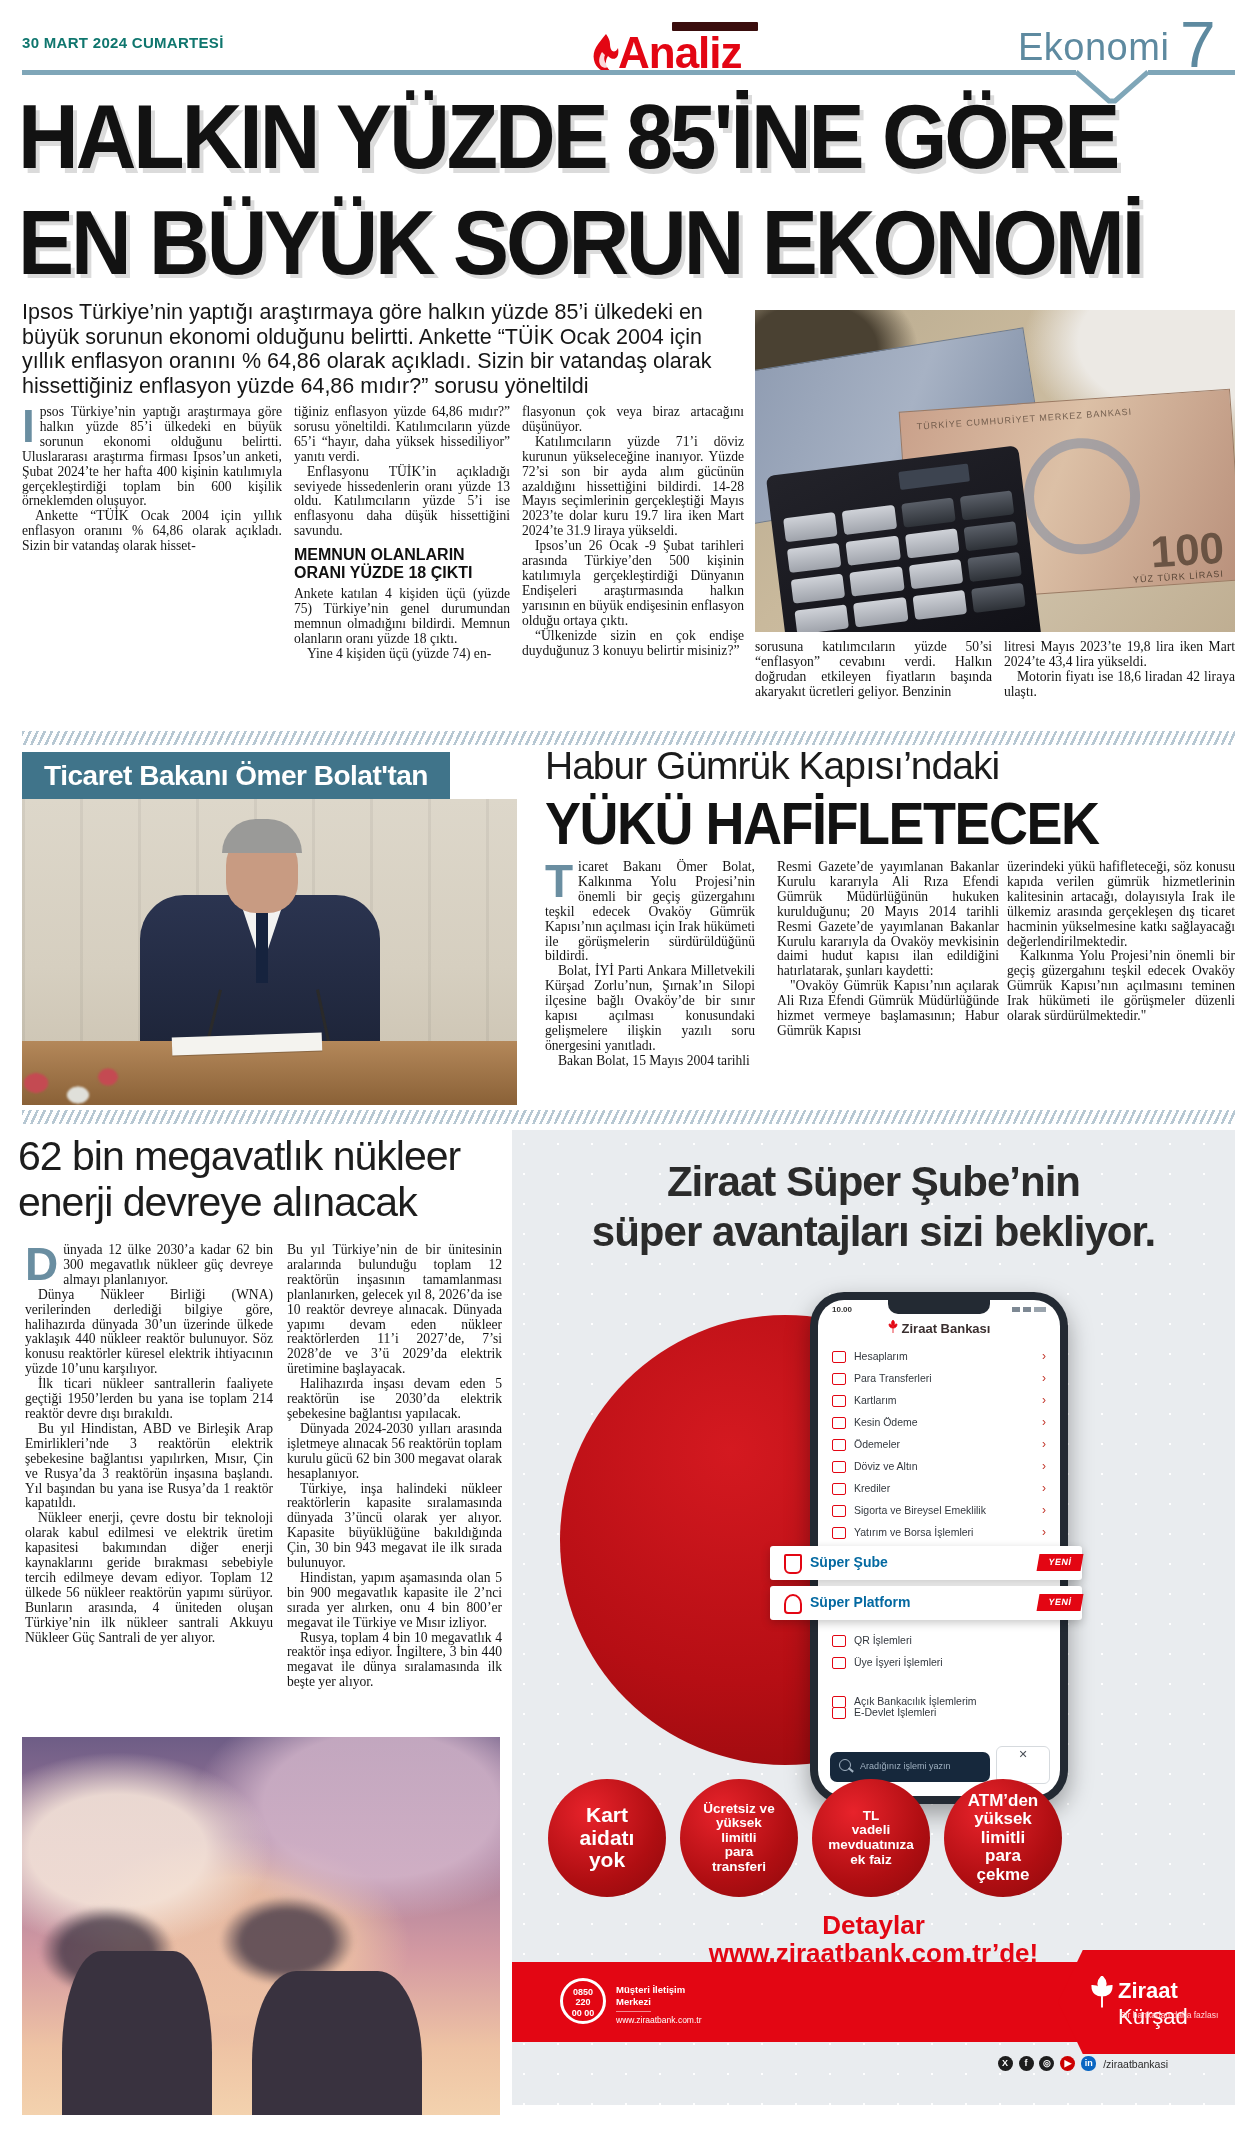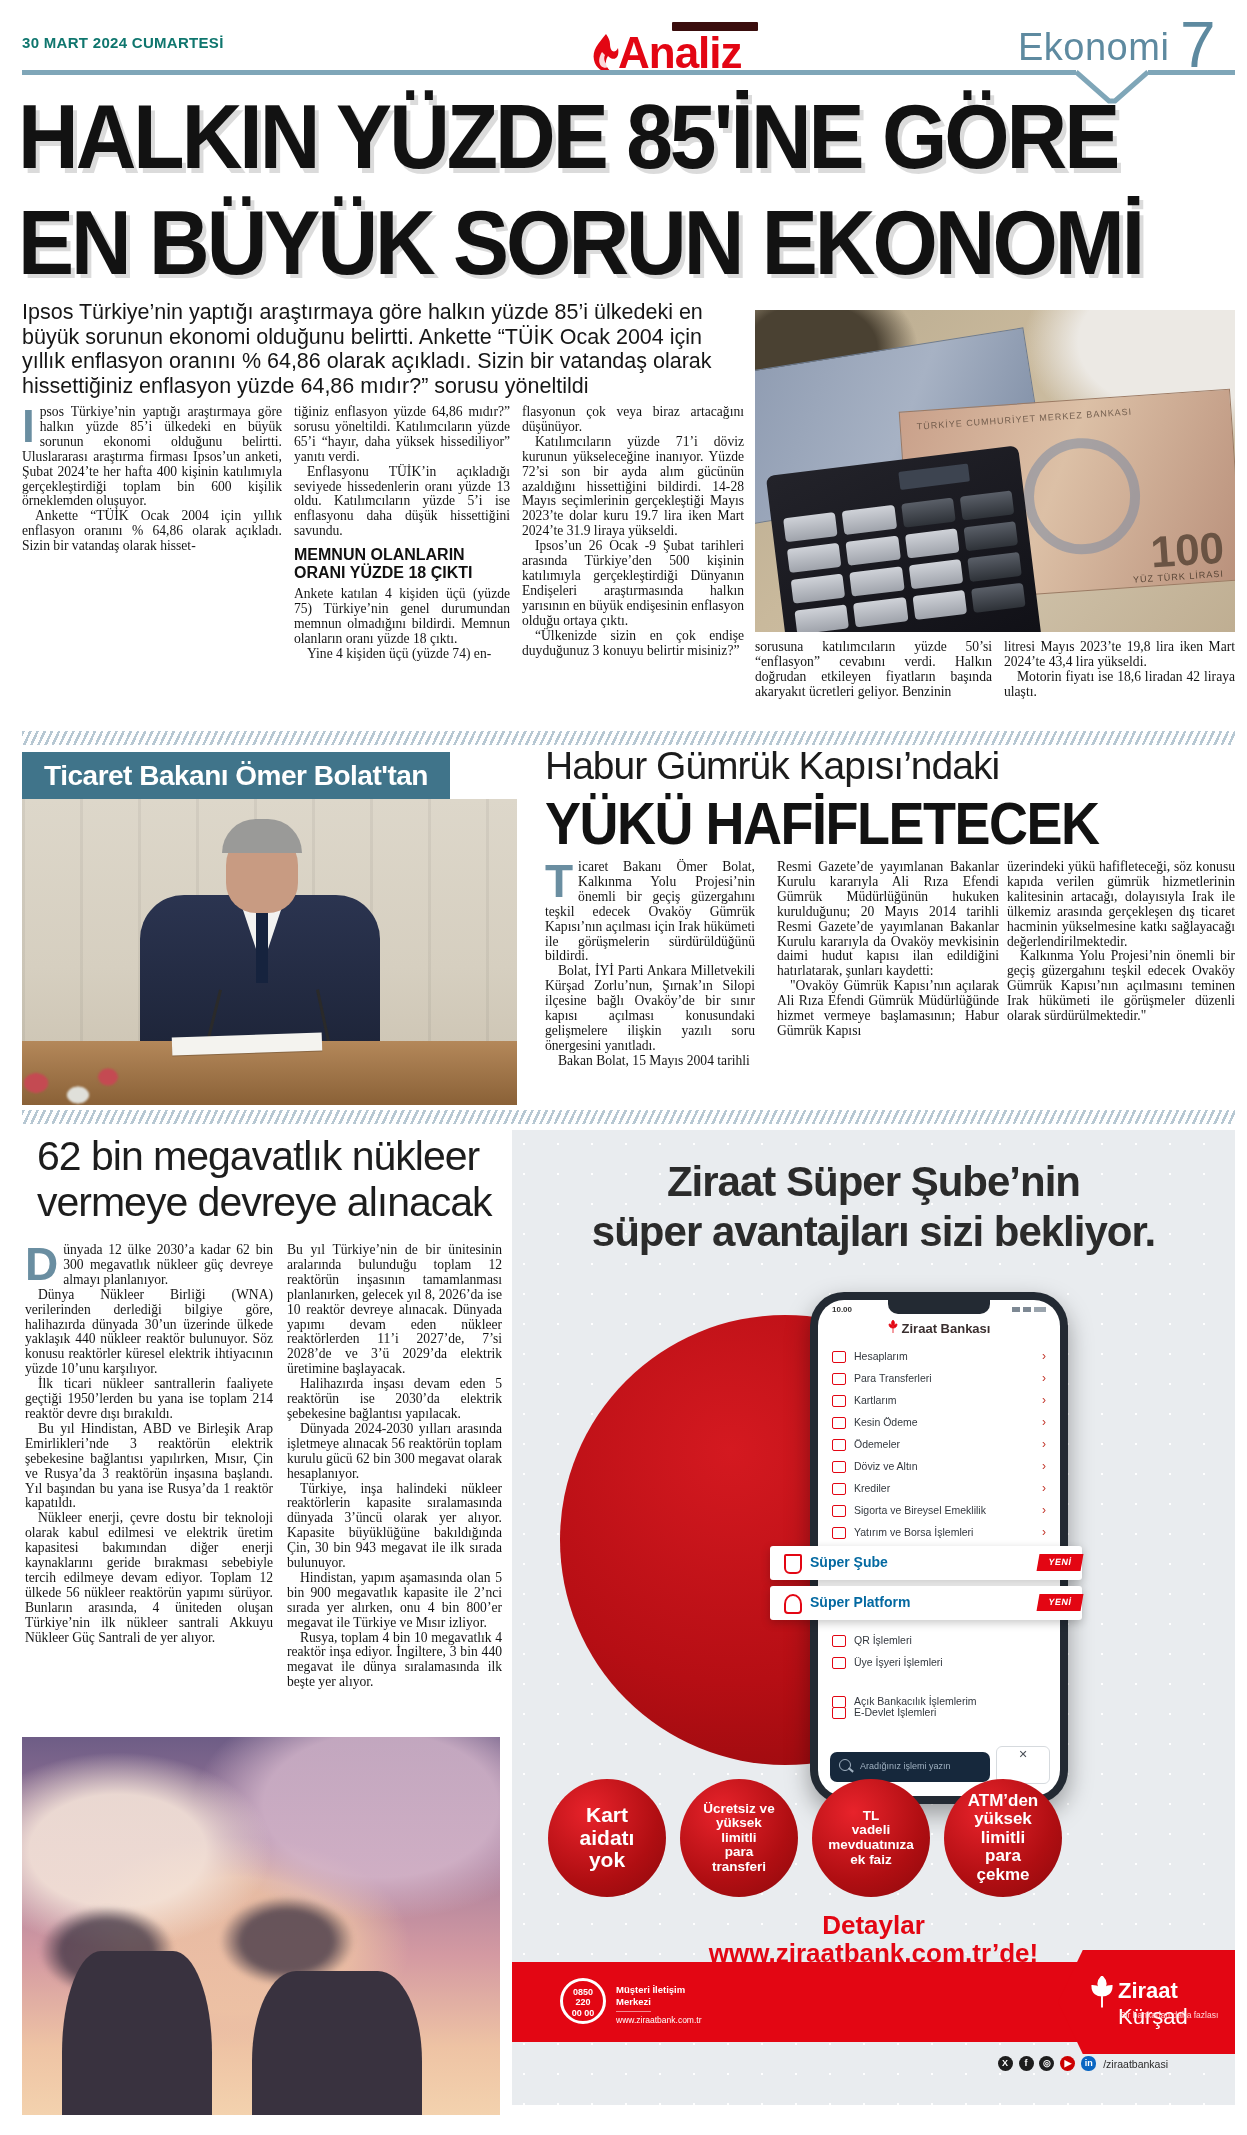--- a/index.html
+++ b/index.html
@@ -88,21 +88,21 @@
        border-radius:26% 26% 6% 6%/60% 60% 4% 4%;}
   .steam{position:absolute;width:190px;height:110px;background:
        radial-gradient(90px 60px at 50% 60%,rgba(60,50,66,.75) 0 50%,transparent 75%);filter:blur(2px);}
   
   .kicker{left:22px;top:752px;width:428px;height:47px;background:#40748a;color:#fff;
       font-weight:bold;font-size:28px;text-align:center;line-height:47px;letter-spacing:-.5px;}
   .h2a{left:545px;top:744px;font-size:39px;color:#1c1c1c;letter-spacing:-1px;}
   .h2b{left:545px;top:790px;font-size:54px;font-weight:bold;letter-spacing:-1.5px;color:#121212;
        transform:scaleY(1.08);transform-origin:top left;}
   
-  .h3{left:37px;top:1133px;font-size:41px;line-height:46px;color:#1d1d1d;letter-spacing:-1px;}
+  .h3{left:18px;top:1133px;font-size:41px;line-height:46px;color:#1d1d1d;letter-spacing:-1px;}
   
   .ad{left:512px;top:1130px;width:723px;height:975px;background:
       radial-gradient(2px 2px at 12px 14px,#ffffff 0 50%,transparent 55%),
       #e9ecef;background-size:34px 30px, auto;overflow:hidden;}
   .adh{width:100%;text-align:center;font-weight:bold;color:#2b2b2b;letter-spacing:-1px;}
   .redcircle{left:48px;top:185px;width:450px;height:450px;border-radius:50%;background:
       radial-gradient(circle at 38% 30%,#d41920 0%,#b60e14 55%,#8c090c 100%);}
   .phone{left:298px;top:162px;width:258px;height:512px;background:#232a33;border-radius:34px;
       box-shadow:0 10px 24px rgba(0,0,0,.35);}
   .screen{position:absolute;left:8px;top:8px;width:242px;height:496px;background:#fff;border-radius:26px;overflow:hidden;}
@@ -274,21 +274,21 @@
   </div>
   <div class="abs serif" style="left:1007px;top:860px;width:228px;">
     <div class="p0">üzerindeki yükü hafifleteceği, söz konusu kapıda verilen gümrük hizmetlerinin kalitesinin artacağı, dolayısıyla Irak ile ülkemiz arasında gerçekleşen dış ticaret hacminin yükselmesine katkı sağlayacağı değerlendirilmektedir.</div>
     <div class="p">Kalkınma Yolu Projesi’nin önemli bir geçiş güzergahını teşkil edecek Ovaköy Gümrük Kapısı’nın açılmasını teminen Irak hükümeti ile görüşmeler düzenli olarak sürdürülmektedir."</div>
   </div>
 
   <div class="abs hatch" style="top:1110px;"></div>
 
   <div class="abs h3">
     <div>62 bin megavatlık nükleer</div>
-    <div>vermeye devreye alınacak</div>
+    <div>enerji devreye alınacak</div>
   </div>
 
   <div class="abs serif" style="left:25px;top:1243px;width:248px;">
     <div class="p0"><span class="dropcap">D</span><span>ünyada 12 ülke 2030’a kadar 62 bin 300 megavatlık nükleer güç devreye almayı planlanıyor.</span></div>
     <div class="p">Dünya Nükleer Birliği (WNA) verilerinden derlediği bilgiye göre, halihazırda dünyada 30’un üzerinde ülkede yaklaşık 440 nükleer reaktör bulunuyor. Söz konusu reaktörler küresel elektrik ihtiyacının yüzde 10’unu karşılıyor.</div>
     <div class="p">İlk ticari nükleer santrallerin faaliyete geçtiği 1950’lerden bu yana ise toplam 214 reaktör devre dışı bırakıldı.</div>
     <div class="p">Bu yıl Hindistan, ABD ve Birleşik Arap Emirlikleri’nde 3 reaktörün elektrik şebekesine bağlantısı yapılırken, Mısır, Çin ve Rusya’da 3 reaktörün inşasına başlandı. Yıl başından bu yana ise Rusya’da 1 reaktör kapatıldı.</div>
     <div class="p">Nükleer enerji, çevre dostu bir teknoloji olarak kabul edilmesi ve elektrik üretim kapasitesi bakımından diğer enerji kaynaklarını geride bırakması sebebiyle tercih edilmeye devam ediyor. Toplam 12 ülkede 56 nükleer reaktörün yapımı sürüyor. Bunların arasında, 4 üniteden oluşan Türkiye’nin ilk nükleer santrali Akkuyu Nükleer Güç Santrali de yer alıyor.</div>
   </div>
   <div class="abs serif" style="left:287px;top:1243px;width:215px;">

